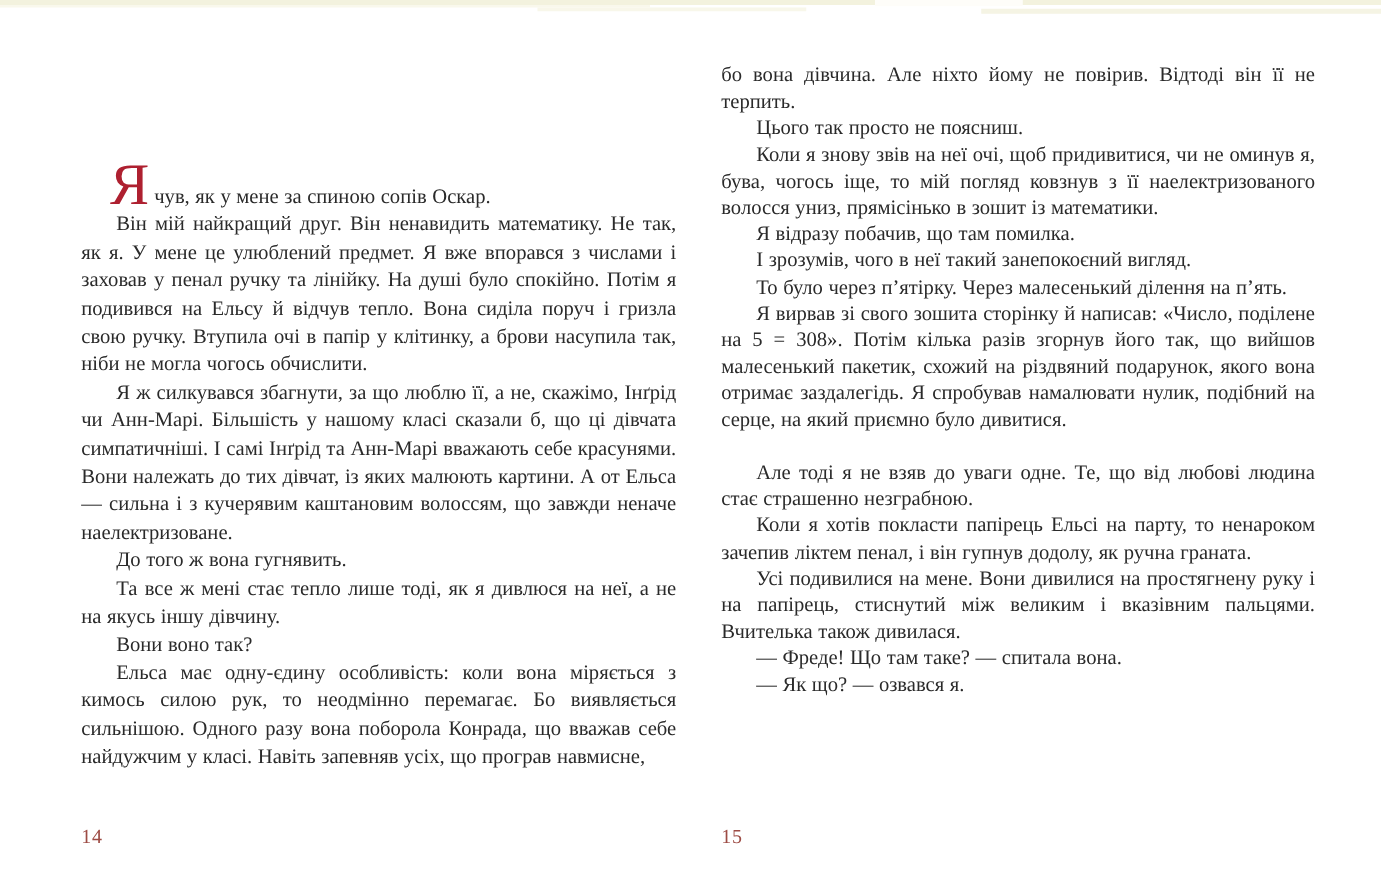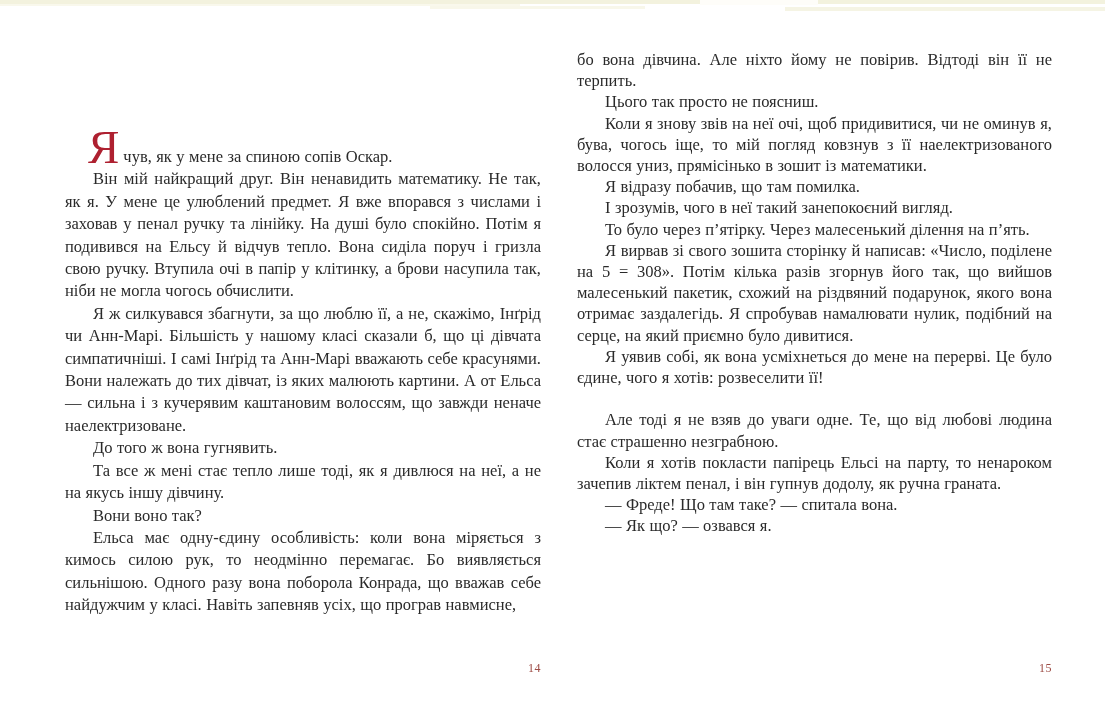--- a/index.html
+++ b/index.html
@@ -53,23 +53,23 @@
     line-height: 0;
     color: var(--drop-cap, #ae2030);
     margin-right: 4px;
     position: relative;
     top: 1px;
   }
 
   .page-number {
     position: absolute;
     top: 661px;
-    font-size: 12px;
+    font-size: 16px;
     color: var(--page-number, #9d4b44);
-    text-align: right;
+    text-align: left;
     letter-spacing: 0.5px;
   }
   .page-left  .page-number { left: 65px;  width: 476px; }
   .page-right .page-number { left: 577px; width: 475px; }
 </style>
 </head>
 <body>
 
 <div class="spread">
 
@@ -95,22 +95,22 @@
 
   <div class="page page-right">
     <div class="text-block">
         <p class="para no-indent">бо вона дівчина. Але ніхто йому не повірив. Відтоді він її не терпить.</p>
         <p class="para">Цього так просто не поясниш.</p>
         <p class="para">Коли я знову звів на неї очі, щоб придивитися, чи не оминув я, бува, чогось іще, то мій погляд ковзнув з її наелектризованого волосся униз, прямісінько в зошит із математики.</p>
         <p class="para">Я відразу побачив, що там помилка.</p>
         <p class="para">І зрозумів, чого в неї такий занепокоєний вигляд.</p>
         <p class="para">То було через п’ятірку. Через малесенький ділення на п’ять.</p>
         <p class="para">Я вирвав зі свого зошита сторінку й написав: «Число, поділене на 5 = 308». Потім кілька разів згорнув його так, що вийшов малесенький пакетик, схожий на різдвяний подарунок, якого вона отримає заздалегідь. Я спробував намалювати нулик, подібний на серце, на який приємно було дивитися.</p>
-        <p class="para">Я уявив собі, як вона усміхнеться до мене на перерві. Це було єдине, чого я хотів: розвеселити її!</p>
         <p class="para section-break">Але тоді я не взяв до уваги одне. Те, що від любові людина стає страшенно незграбною.</p>
         <p class="para">Коли я хотів покласти папірець Ельсі на парту, то ненароком зачепив ліктем пенал, і він гупнув додолу, як ручна граната.</p>
+        <p class="para">Усі подивилися на мене. Вони дивилися на простягнену руку і на папірець, стиснутий між великим і вказівним пальцями. Вчителька також дивилася.</p>
         <p class="para">— Фреде! Що там таке? — спитала вона.</p>
         <p class="para">— Як що? — озвався я.</p>
       </div>
     <div class="page-number">15</div>
   </div>
 
 </div>
 
 </body></html>

